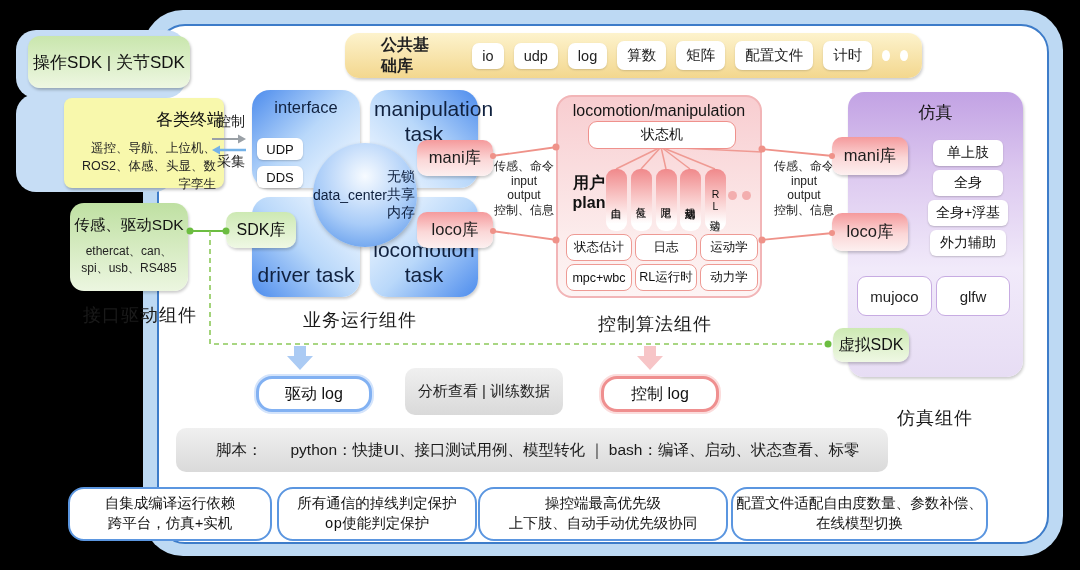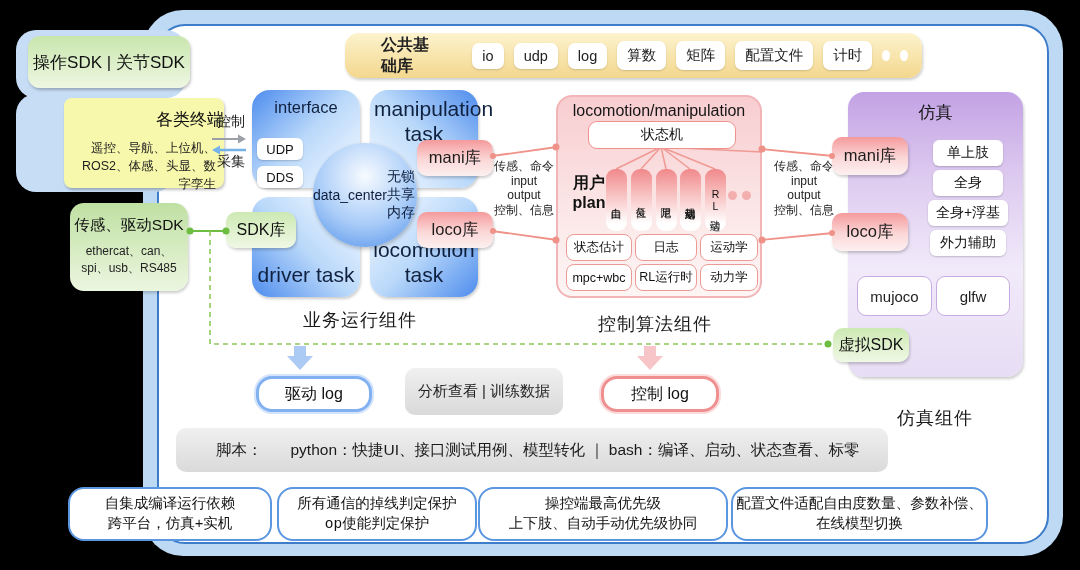--- a/index.html
+++ b/index.html
@@ -182,20 +182,21 @@
     <div class="pu-chip" style="left:85px;top:78px;width:70px;height:26px;">全身</div>
     <div class="pu-chip" style="left:80px;top:108px;width:80px;height:26px;">全身+浮基</div>
     <div class="pu-chip" style="left:82px;top:138px;width:76px;height:26px;">外力辅助</div>
     <div class="engine" style="left:9px;top:184px;width:73px;height:38px;">mujoco</div>
     <div class="engine" style="left:88px;top:184px;width:72px;height:38px;">glfw</div>
   </div>
   <div class="abs pink-chip" style="left:832px;top:137px;width:76px;height:38px;">mani库</div>
   <div class="abs pink-chip" style="left:832px;top:213px;width:76px;height:38px;">loco库</div>
   <div class="abs green-chip" style="left:833px;top:328px;width:76px;height:34px;">虚拟SDK</div>
 
+  <div class="abs section-label" style="left:60px;top:303px;width:160px;">接口驱动组件</div>
   <div class="abs section-label" style="left:290px;top:308px;width:140px;">业务运行组件</div>
   <div class="abs section-label" style="left:588px;top:312px;width:134px;">控制算法组件</div>
   <div class="abs section-label" style="left:893px;top:406px;width:84px;">仿真组件</div>
 
   <div class="abs log-pill log-blue" style="left:256px;top:376px;width:110px;height:30px;">驱动 log</div>
   <div class="abs analyze-box">分析查看 | 训练数据</div>
   <div class="abs log-pill log-pink" style="left:601px;top:376px;width:112px;height:30px;">控制 log</div>
 
   <div class="abs script-bar">
     <span class="s-label">脚本：</span>

